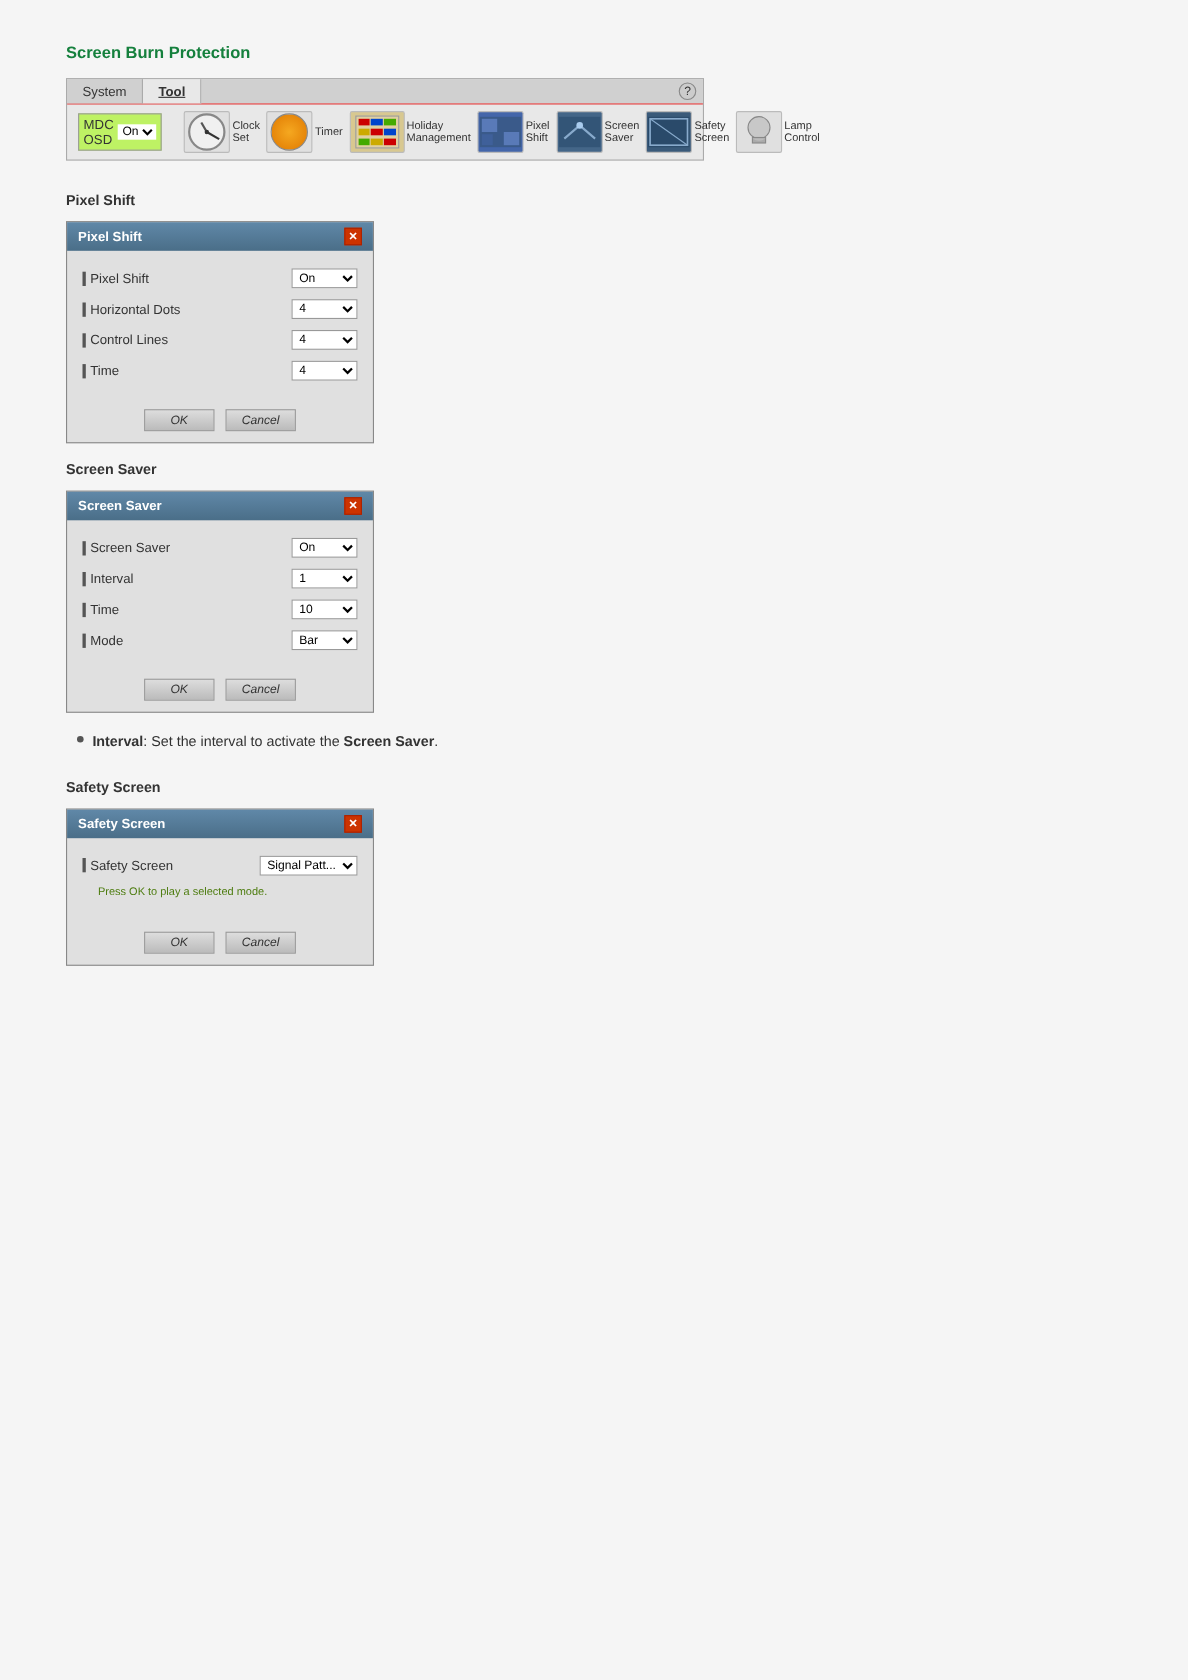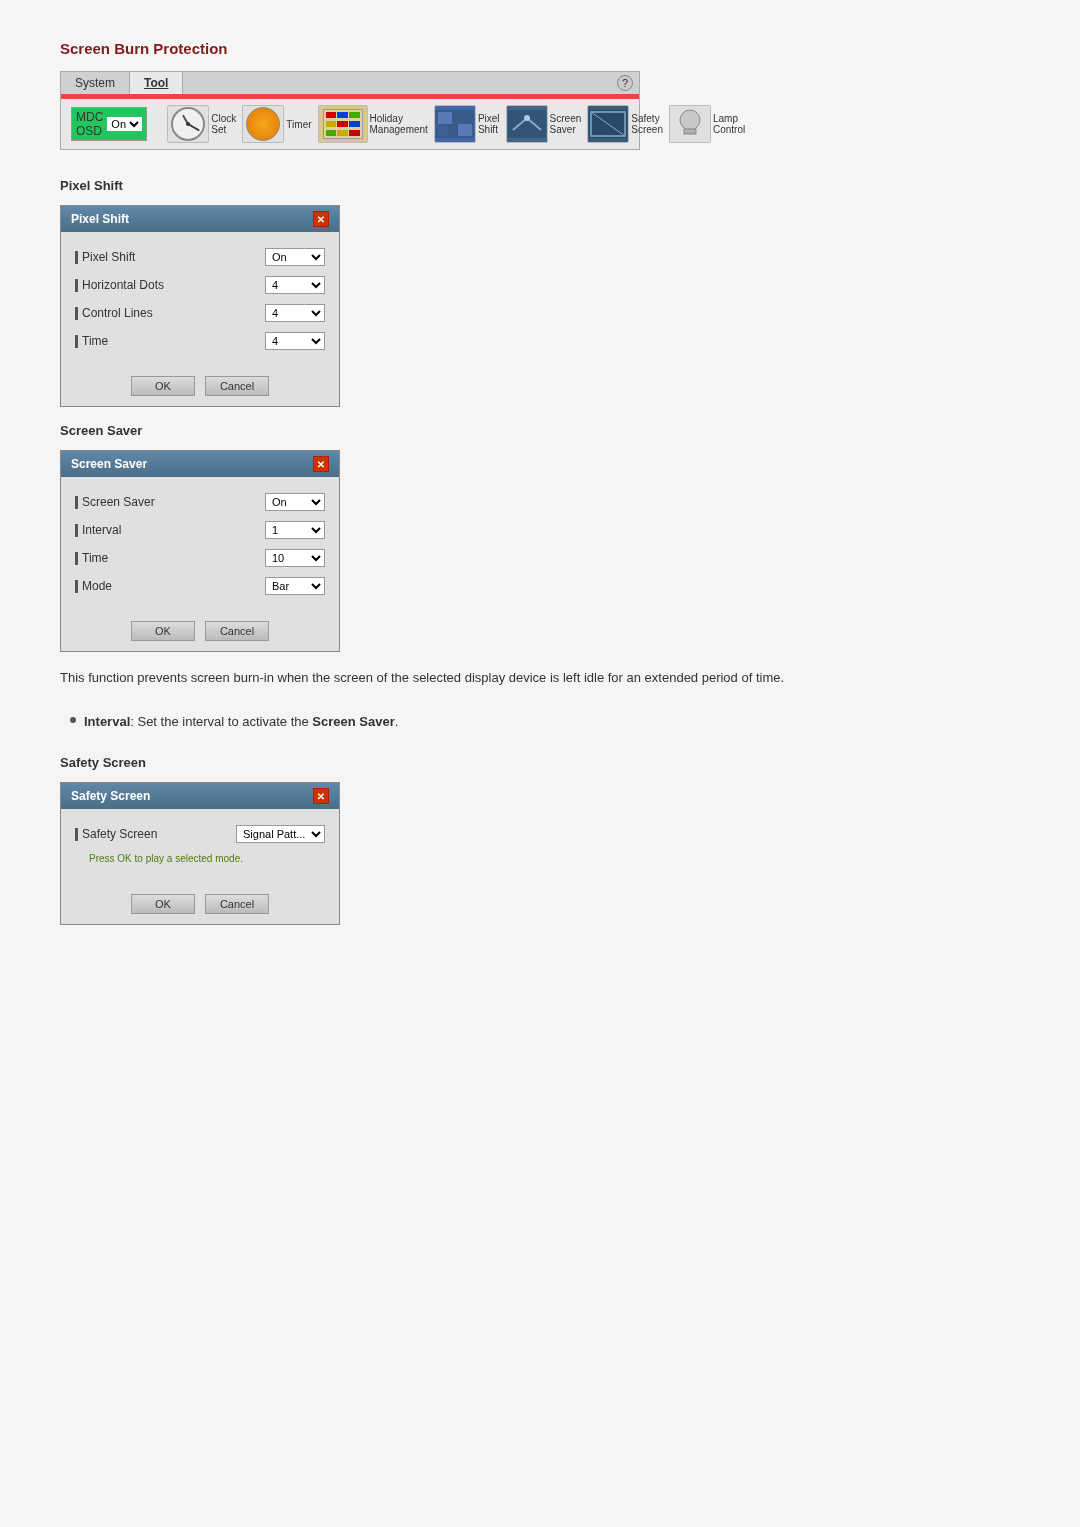--- a/index.html
+++ b/index.html
@@ -7,38 +7,38 @@
       background: #f5f5f5;
       font-family: Arial, sans-serif;
       font-size: 13px;
       color: #333;
       padding: 40px 60px;
       width: 1080px;
       min-height: 1527px;
     }
 
     .section-title {
-      color: #7f1d1d;
+      color: #15803d;
       font-size: 15px;
       font-weight: bold;
       margin-bottom: 14px;
     }
 
     
     .toolbar-panel {
       border: 1px solid #aaa;
       background: #e8e8e8;
       margin-bottom: 28px;
       width: 580px;
       position: relative;
     }
 
     .toolbar-tabs {
       display: flex;
-      border-bottom: 5px solid #ef4444;
+      border-bottom: 1px solid #ef4444;
       background: #d0d0d0;
     }
 
     .toolbar-tab {
       padding: 4px 14px;
       font-size: 12px;
       border-right: 1px solid #aaa;
       cursor: pointer;
       background: #d0d0d0;
       color: #333;
@@ -74,21 +74,21 @@
     }
 
     .mdc-osd {
       display: flex;
       align-items: center;
       gap: 4px;
       font-size: 12px;
       margin-right: 10px;
       border: 1px solid #999;
       padding: 2px 4px;
-      background: #22c55e;
+      background: #bef264;
     }
 
     .mdc-osd select {
       border: none;
       background: #fff;
       font-size: 11px;
       outline: none;
     }
 
     .toolbar-icons {
@@ -280,20 +280,21 @@
     }
 
     .dialog-btn {
       min-width: 64px;
       padding: 3px 14px;
       font-size: 11px;
       border: 1px solid #999;
       background: linear-gradient(to bottom, #ddd, #bbb);
       cursor: pointer;
       color: #333;
+      font-style: italic;
     }
 
     
     .desc-text {
       font-size: 13px;
       color: #333;
       margin: 10px 0 24px 0;
       line-height: 1.5;
     }
 
@@ -560,21 +561,20 @@
           <option selected="">Bar</option><option>Eraser</option><option>Pixel</option>
         </select>
       </div>
     </div>
     <div class="dialog-footer">
       <button class="dialog-btn">OK</button>
       <button class="dialog-btn">Cancel</button>
     </div>
   </div>
 
-  <p class="desc-text">This function prevents screen burn-in when the screen of the selected display device is left idle for an extended period of time.</p>
 
   <ul class="bullet-list">
     <li>
       <span class="bullet-dot"></span>
       <span><span class="bold">Interval</span><span>: Set the interval to activate the </span><span class="bold">Screen Saver</span><span>.</span></span>
     </li>
   </ul>
 </div>
 
 <div>

